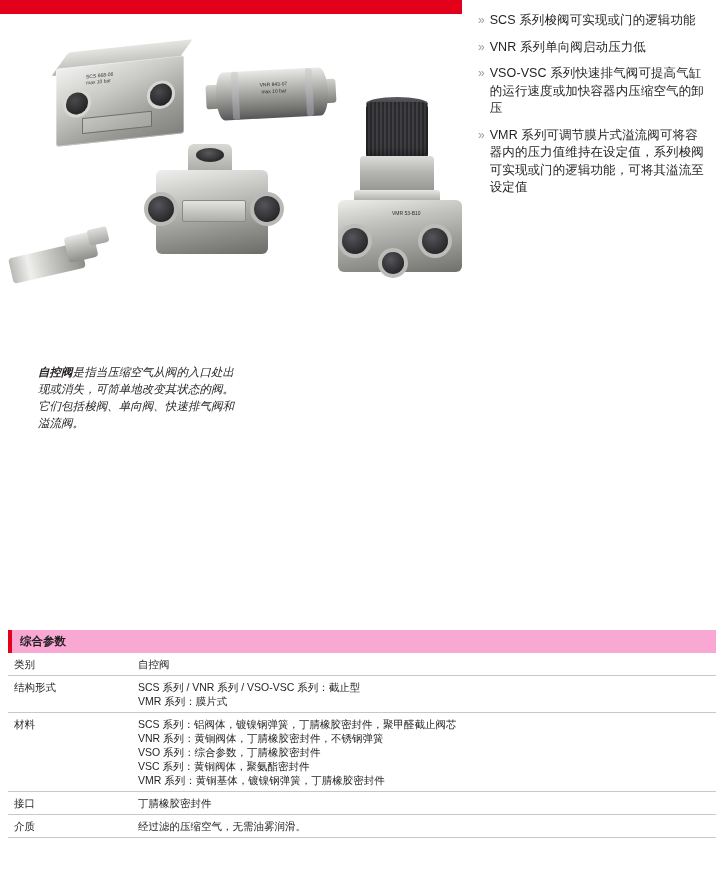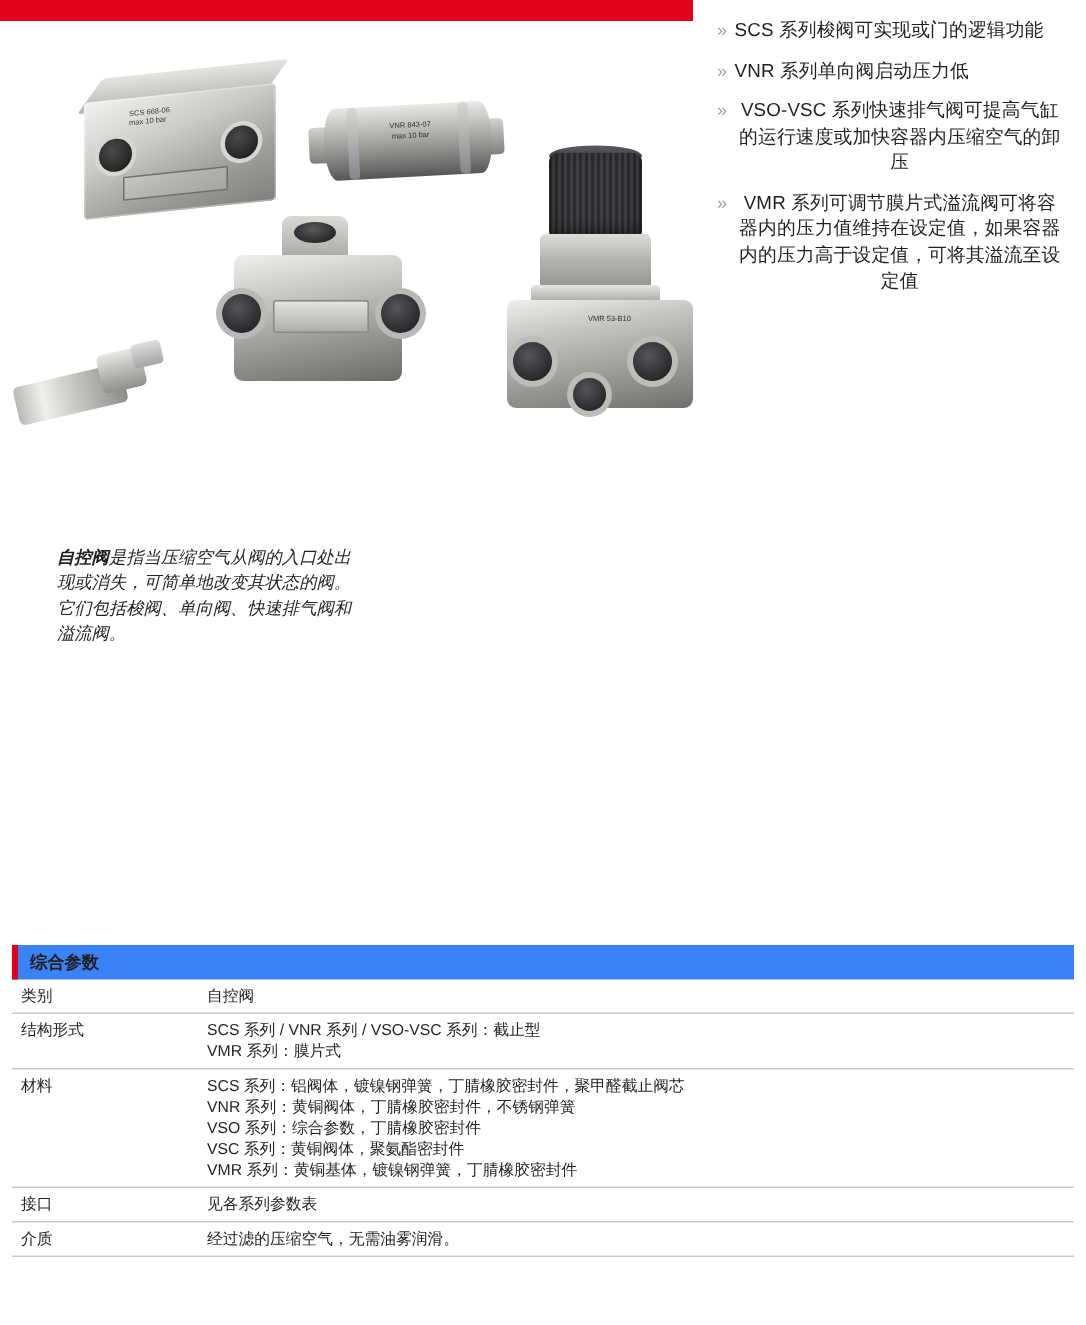--- a/index.html
+++ b/index.html
@@ -43,21 +43,20 @@
     font-size: 12px;
     line-height: 17px;
     margin-right: 5px;
     flex: 0 0 auto;
   }
   .bullet-text {
     font-size: 12.5px;
     line-height: 17.5px;
     color: #231f20;
     letter-spacing: 0.1px;
-    text-align: center;
   }
 
   
   .photo-area {
     position: absolute;
     top: 40px;
     left: 0;
     width: 470px;
     height: 280px;
   }
@@ -359,21 +358,21 @@
   .intro b { font-weight: bold; }
 
   
   .params {
     position: absolute;
     left: 8px;
     top: 630px;
     width: 708px;
   }
   .params-title {
-    background: #3b82f6;
+    background: #f9a8d4;
     border-left: 4px solid #e2001a;
     font-size: 11.5px;
     font-weight: bold;
     color: #231f20;
     padding: 4px 0 4px 8px;
   }
   table.param-table {
     width: 100%;
     border-collapse: collapse;
     font-size: 10.5px;
@@ -407,21 +406,21 @@
   <div class="bullet-item">
     <span class="bullet-mark">»</span>
     <span class="bullet-text">VNR 系列单向阀启动压力低</span>
   </div>
   <div class="bullet-item">
     <span class="bullet-mark">»</span>
     <span class="bullet-text">VSO-VSC 系列快速排气阀可提高气缸的运行速度或加快容器内压缩空气的卸压</span>
   </div>
   <div class="bullet-item">
     <span class="bullet-mark">»</span>
-    <span class="bullet-text">VMR 系列可调节膜片式溢流阀可将容器内的压力值维持在设定值，如果容器内的压力高于设定值，可将其溢流至设定值</span>
+    <span class="bullet-text">VMR 系列可调节膜片式溢流阀可将容器内的压力值维持在设定值，系列梭阀可实现或门的逻辑功能，可将其溢流至设定值</span>
   </div>
 </div>
 
 <div class="photo-area">
 
   <div class="scs">
     <div class="top-face metal-b"></div>
     <div class="body metal-a"></div>
     <div class="port p1"></div>
     <div class="port p2"></div>
@@ -500,21 +499,21 @@
           <span class="val-line">SCS 系列：铝阀体，镀镍钢弹簧，丁腈橡胶密封件，聚甲醛截止阀芯</span>
           <span class="val-line">VNR 系列：黄铜阀体，丁腈橡胶密封件，不锈钢弹簧</span>
           <span class="val-line">VSO 系列：综合参数，丁腈橡胶密封件</span>
           <span class="val-line">VSC 系列：黄铜阀体，聚氨酯密封件</span>
           <span class="val-line">VMR 系列：黄铜基体，镀镍钢弹簧，丁腈橡胶密封件</span>
         </td>
       </tr>
       <tr>
         <td class="key">接口</td>
         <td class="val">
-          <span class="val-line">见各系列参数表</span>
+          <span class="val-line">丁腈橡胶密封件</span>
         </td>
       </tr>
       <tr>
         <td class="key">介质</td>
         <td class="val">
           <span class="val-line">经过滤的压缩空气，无需油雾润滑。</span>
 
         </td>
       </tr>
     </tbody>

